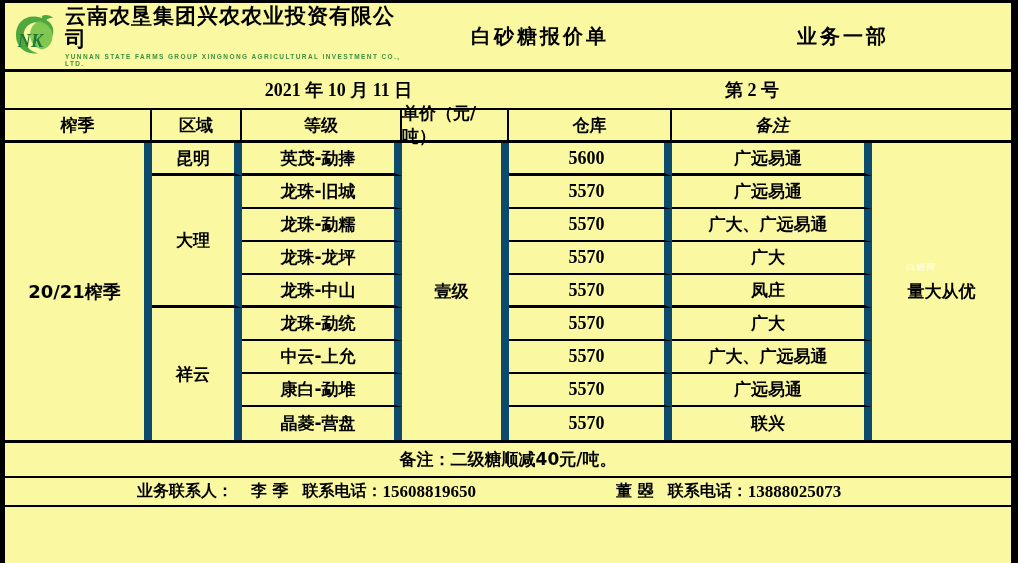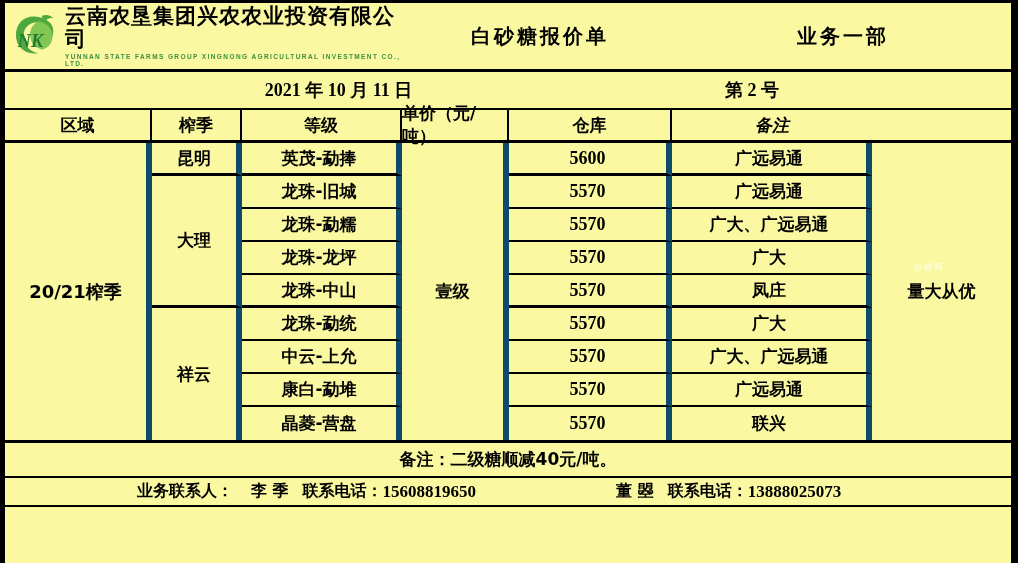--- a/index.html
+++ b/index.html
@@ -25,29 +25,29 @@
   
   .headrow{display:grid;grid-template-columns:147px 90px 160px 107px 163px 200px 139px;
            grid-template-rows:30px;border-bottom:3px solid #000;}
   .hcell{display:flex;align-items:center;justify-content:center;font-weight:bold;font-size:17px;
          border-right:2px solid #000;box-sizing:border-box;font-family:"DejaVu Sans",sans-serif;}
   .hcell.last{border-right:none;font-style:italic;}
   
   .bodygrid{display:grid;grid-template-columns:147px 90px 160px 107px 163px 200px 139px;
             grid-template-rows:repeat(9,33px);border-bottom:3px solid #000;}
   .bcell{display:flex;align-items:center;justify-content:center;font-weight:bold;font-size:17px;
-         border-right:6px solid #0c4a6e;border-bottom:2px solid #000;box-sizing:border-box;
+         border-right:8px solid #0c4a6e;border-bottom:2px solid #000;box-sizing:border-box;
          font-family:"DejaVu Sans",sans-serif;}
   .bcell.tb{border-bottom-width:3px;}
   .bcell.nb{border-bottom:none;}
   .bcell.merged{border-bottom:none;}
   .bcell.note{border-right:none;position:relative;}
   .bcell.price{font-family:"Liberation Serif","DejaVu Sans",serif;font-size:18px;}
   .bcell.season{font-size:18px;}
-  .watermark{position:absolute;top:118px;left:42px;font-size:9px;color:rgba(255,255,255,0.8);
+  .watermark{position:absolute;top:118px;left:34px;font-size:9px;color:rgba(255,255,255,0.8);
              letter-spacing:1px;font-weight:normal;}
   
   .remarkrow{height:33px;border-bottom:2px solid #000;display:flex;align-items:center;justify-content:center;
              font-weight:bold;font-size:17px;font-family:"DejaVu Sans",sans-serif;}
   .contactrow{height:29px;border-bottom:2px solid #000;display:flex;align-items:center;
               font-weight:bold;font-size:16px;padding-left:132px;box-sizing:border-box;
               font-family:"DejaVu Sans",sans-serif;}
   .contactrow .phone{font-family:"Liberation Serif","DejaVu Sans",serif;font-size:17px;}
   .c-name{margin:0 14px 0 18px;}
   .c-gap2{margin-left:140px;}
@@ -75,22 +75,22 @@
       <div class="band-title">白砂糖报价单</div>
       <div class="band-dept">业务一部</div>
     </div>
 
     <div class="daterow">
       <div class="date">2021 年 10 月 11 日</div>
       <div class="docno">第 2 号</div>
     </div>
 
     <div class="headrow" id="headrow">
+        <div class="hcell">榨季</div>
         <div class="hcell">区域</div>
-        <div class="hcell">榨季</div>
         <div class="hcell">等级</div>
         <div class="hcell">单价（元/吨）</div>
         <div class="hcell">仓库</div>
         <div class="hcell last">备注</div>
       </div>
 
     <div class="bodygrid" id="bodygrid">
         <div class="bcell merged season" style="grid-area: 1 / 1 / span 9 / 2;">20/21榨季</div>
         <div class="bcell merged grade" style="grid-area: 1 / 4 / span 9 / 5;">壹级</div>
         <div class="bcell merged note" style="grid-area: 1 / 7 / span 9 / 8;">

